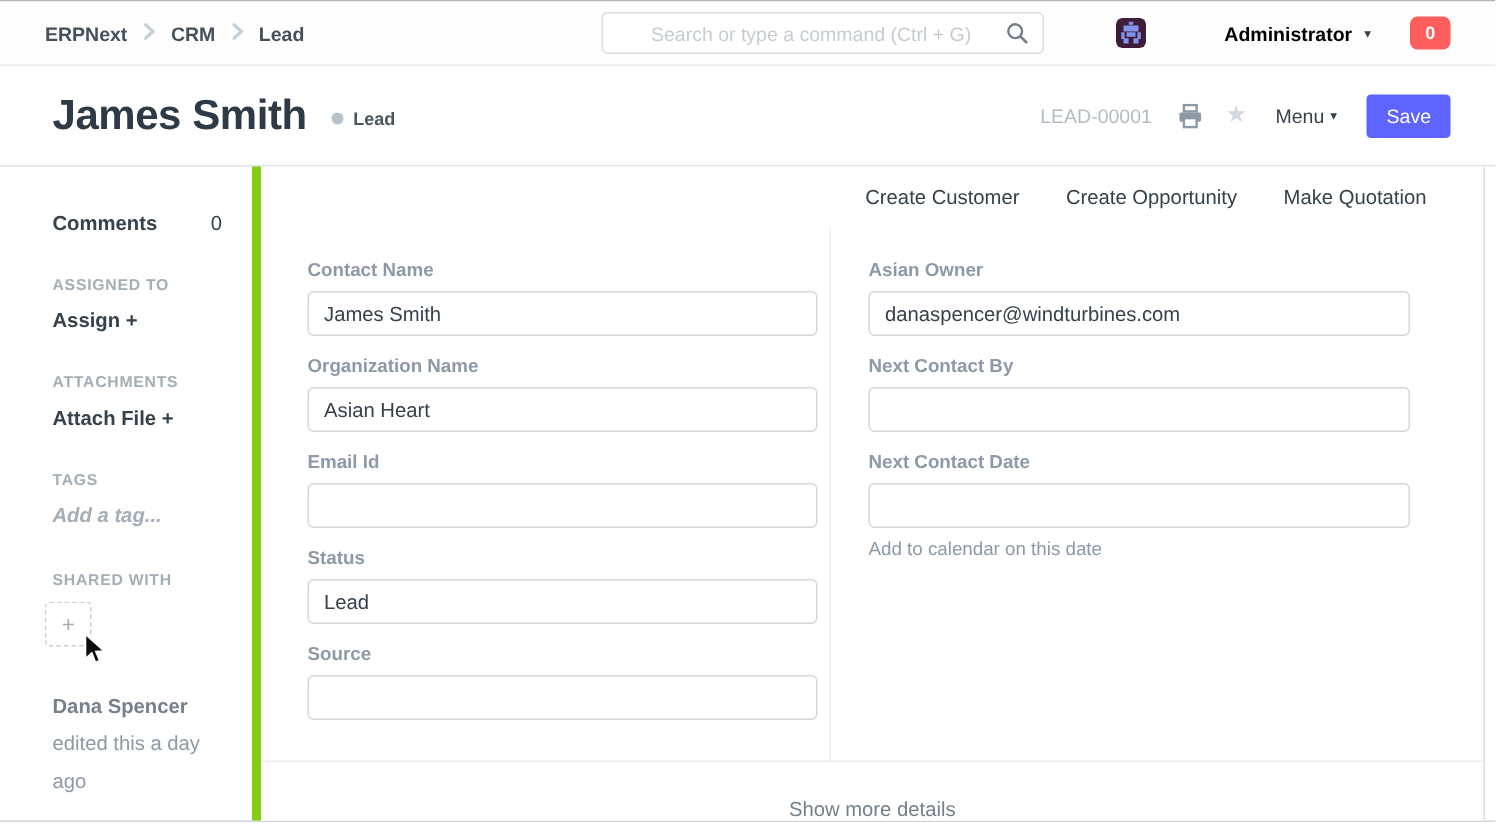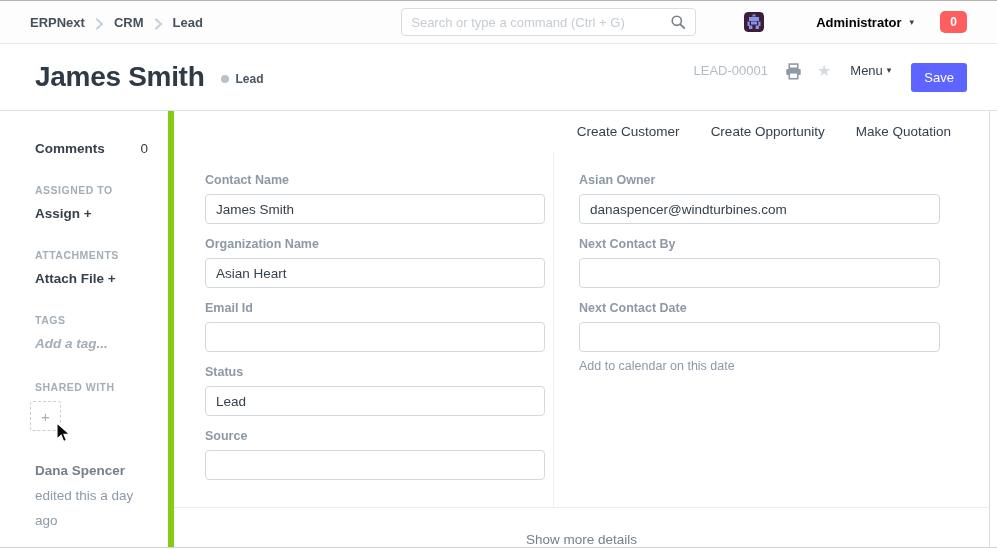--- a/index.html
+++ b/index.html
@@ -5,44 +5,44 @@
   * { margin:0; padding:0; box-sizing:border-box; }
   html,body { width:997px; height:550px; overflow:hidden; background:#fff;
     font-family:"Liberation Sans","DejaVu Sans",sans-serif; color:#36414c; }
   .page { position:relative; width:997px; height:550px; }
 
   .top-edge { height:1px; background:#b3b3b3; }
 
   
   .navbar { height:43px; background:#fdfdfd; border-bottom:1px solid #e9e9e9;
     display:flex; align-items:center; padding:0 30px; }
-  .breadcrumb { display:flex; align-items:flex-end; gap:10px; }
+  .breadcrumb { display:flex; align-items:flex-start; gap:10px; }
   .crumb { font-size:13px; font-weight:700; color:#45505a; cursor:pointer; }
   .crumb-sep { color:#c8d0d7; display:flex; align-items:center; }
   .search-wrap { margin-left:auto; width:295px; height:28px; border:1px solid #d7dde2;
     border-radius:4px; background:#fff; display:flex; align-items:center; padding:0 9px; }
   .search-wrap input { flex:1; border:none; outline:none; font-size:13px; color:#36414c;
-    background:transparent; font-family:inherit; }
+    background:transparent; font-family:inherit;text-align:center; }
   .search-wrap input::placeholder { color:#c6ccd2; }
   .user-group { margin-left:48px; display:flex; align-items:center; gap:8px; cursor:pointer; }
   .avatar { width:20px; height:20px; border-radius:4px; overflow:hidden; display:block; }
   .user-name { font-size:13px; font-weight:600; color:#000000;margin-left:44px; }
   .caret { font-size:9px; color:#36414c; line-height:1; }
   .notif-badge { margin-left:26px; min-width:27px; height:22px; background:#ff5e5e;
     border-radius:5px; color:#fff; font-size:12px; font-weight:700; display:flex;
     align-items:center; justify-content:center; padding:0 7px; cursor:pointer; }
 
   
   .page-head { height:67px; border-bottom:1px solid #dfe3e7; display:flex;
     align-items:center; padding:0 30px 0 35px; background:#fff; }
   .page-title { font-size:28px; font-weight:700; color:#2e3a46; letter-spacing:-0.3px; }
   .indicator { display:flex; align-items:center; gap:6px; margin-left:17px; margin-top:4px; }
   .indicator .dot { width:8px; height:8px; border-radius:50%; background:#b8c2cc; }
   .indicator .ind-label { font-size:12px; font-weight:700; color:#4a5560; }
-  .head-right { margin-left:auto; display:flex; align-items:flex-start; gap:15px; }
+  .head-right { margin-left:auto; display:flex; align-items:center; gap:15px; }
   .doc-id { font-size:13px; color:#b4bcc3; margin-right:2px; }
   .icon-btn { display:flex; align-items:center; cursor:pointer; }
   .star { font-size:16px; color:#d3dae0; line-height:1; }
   .menu-btn { font-size:13px; color:#36414c; margin-left:4px; cursor:pointer;
     display:flex; align-items:center; gap:4px; }
   .save-btn { margin-left:5px; background:#5e64ff; color:#fff; border:none;
     border-radius:3px; font-size:13px; font-weight:400; padding:7px 13px;
     cursor:pointer; font-family:inherit; }
 
   

